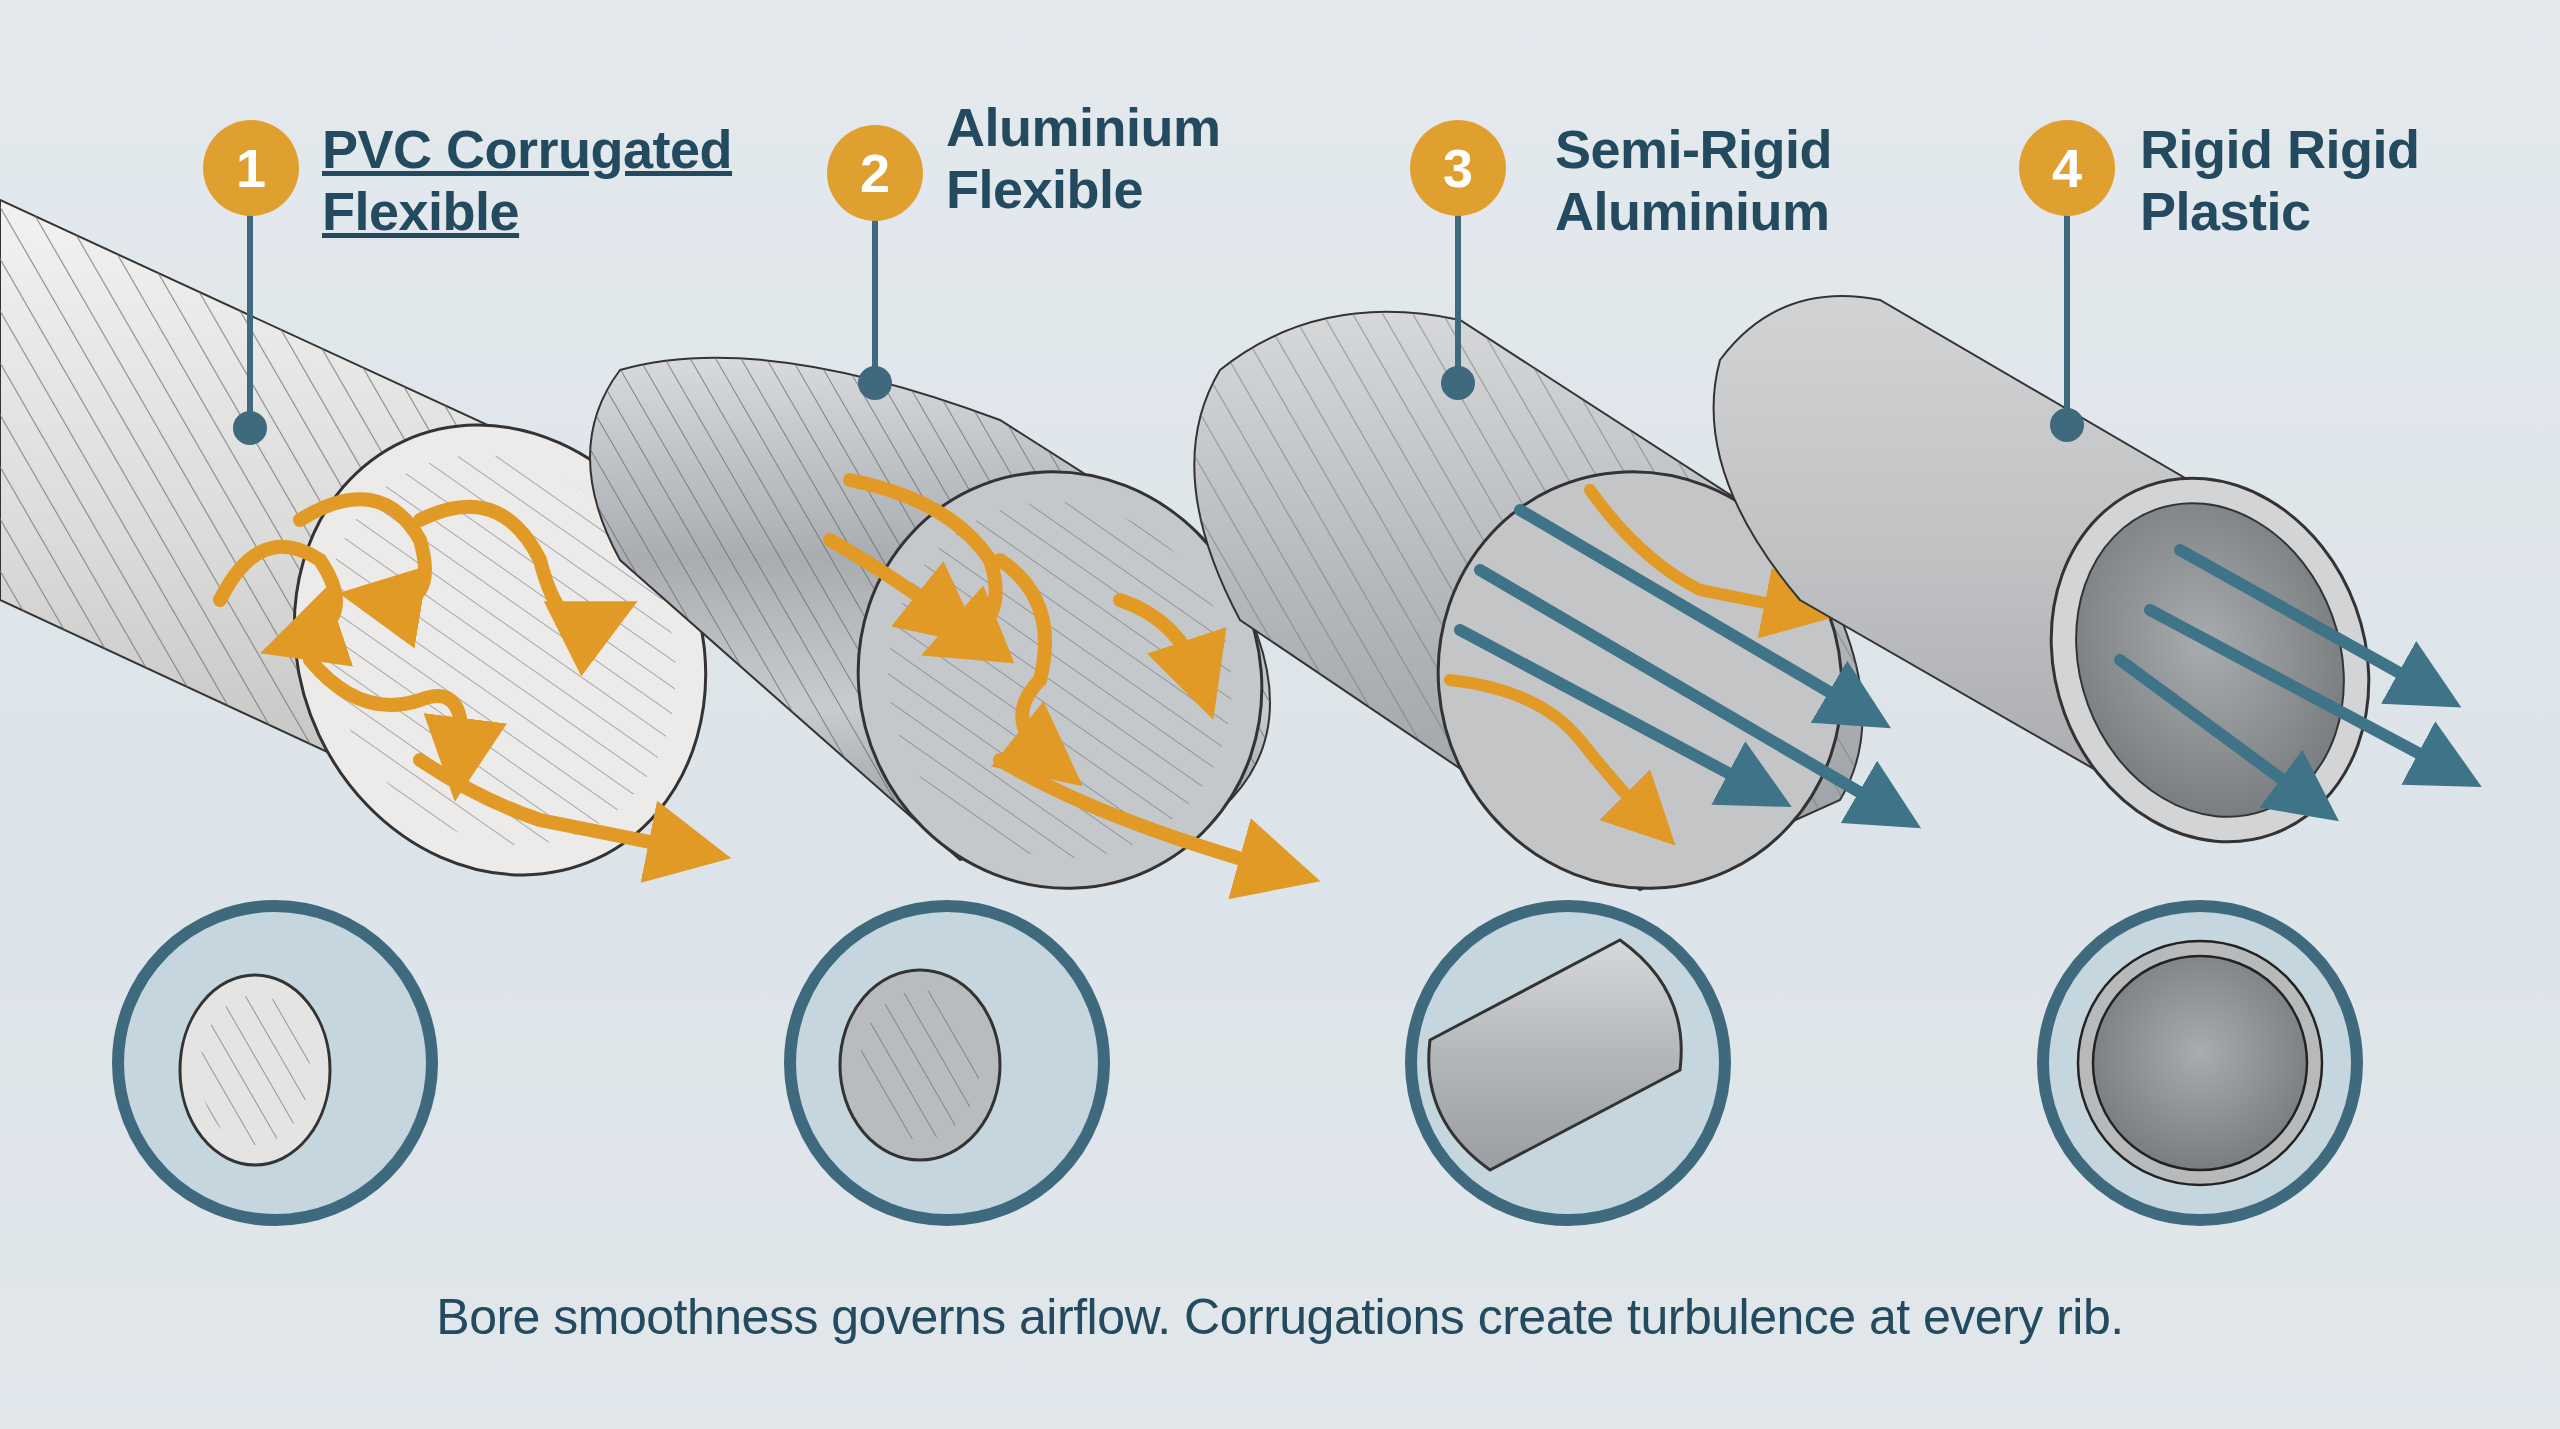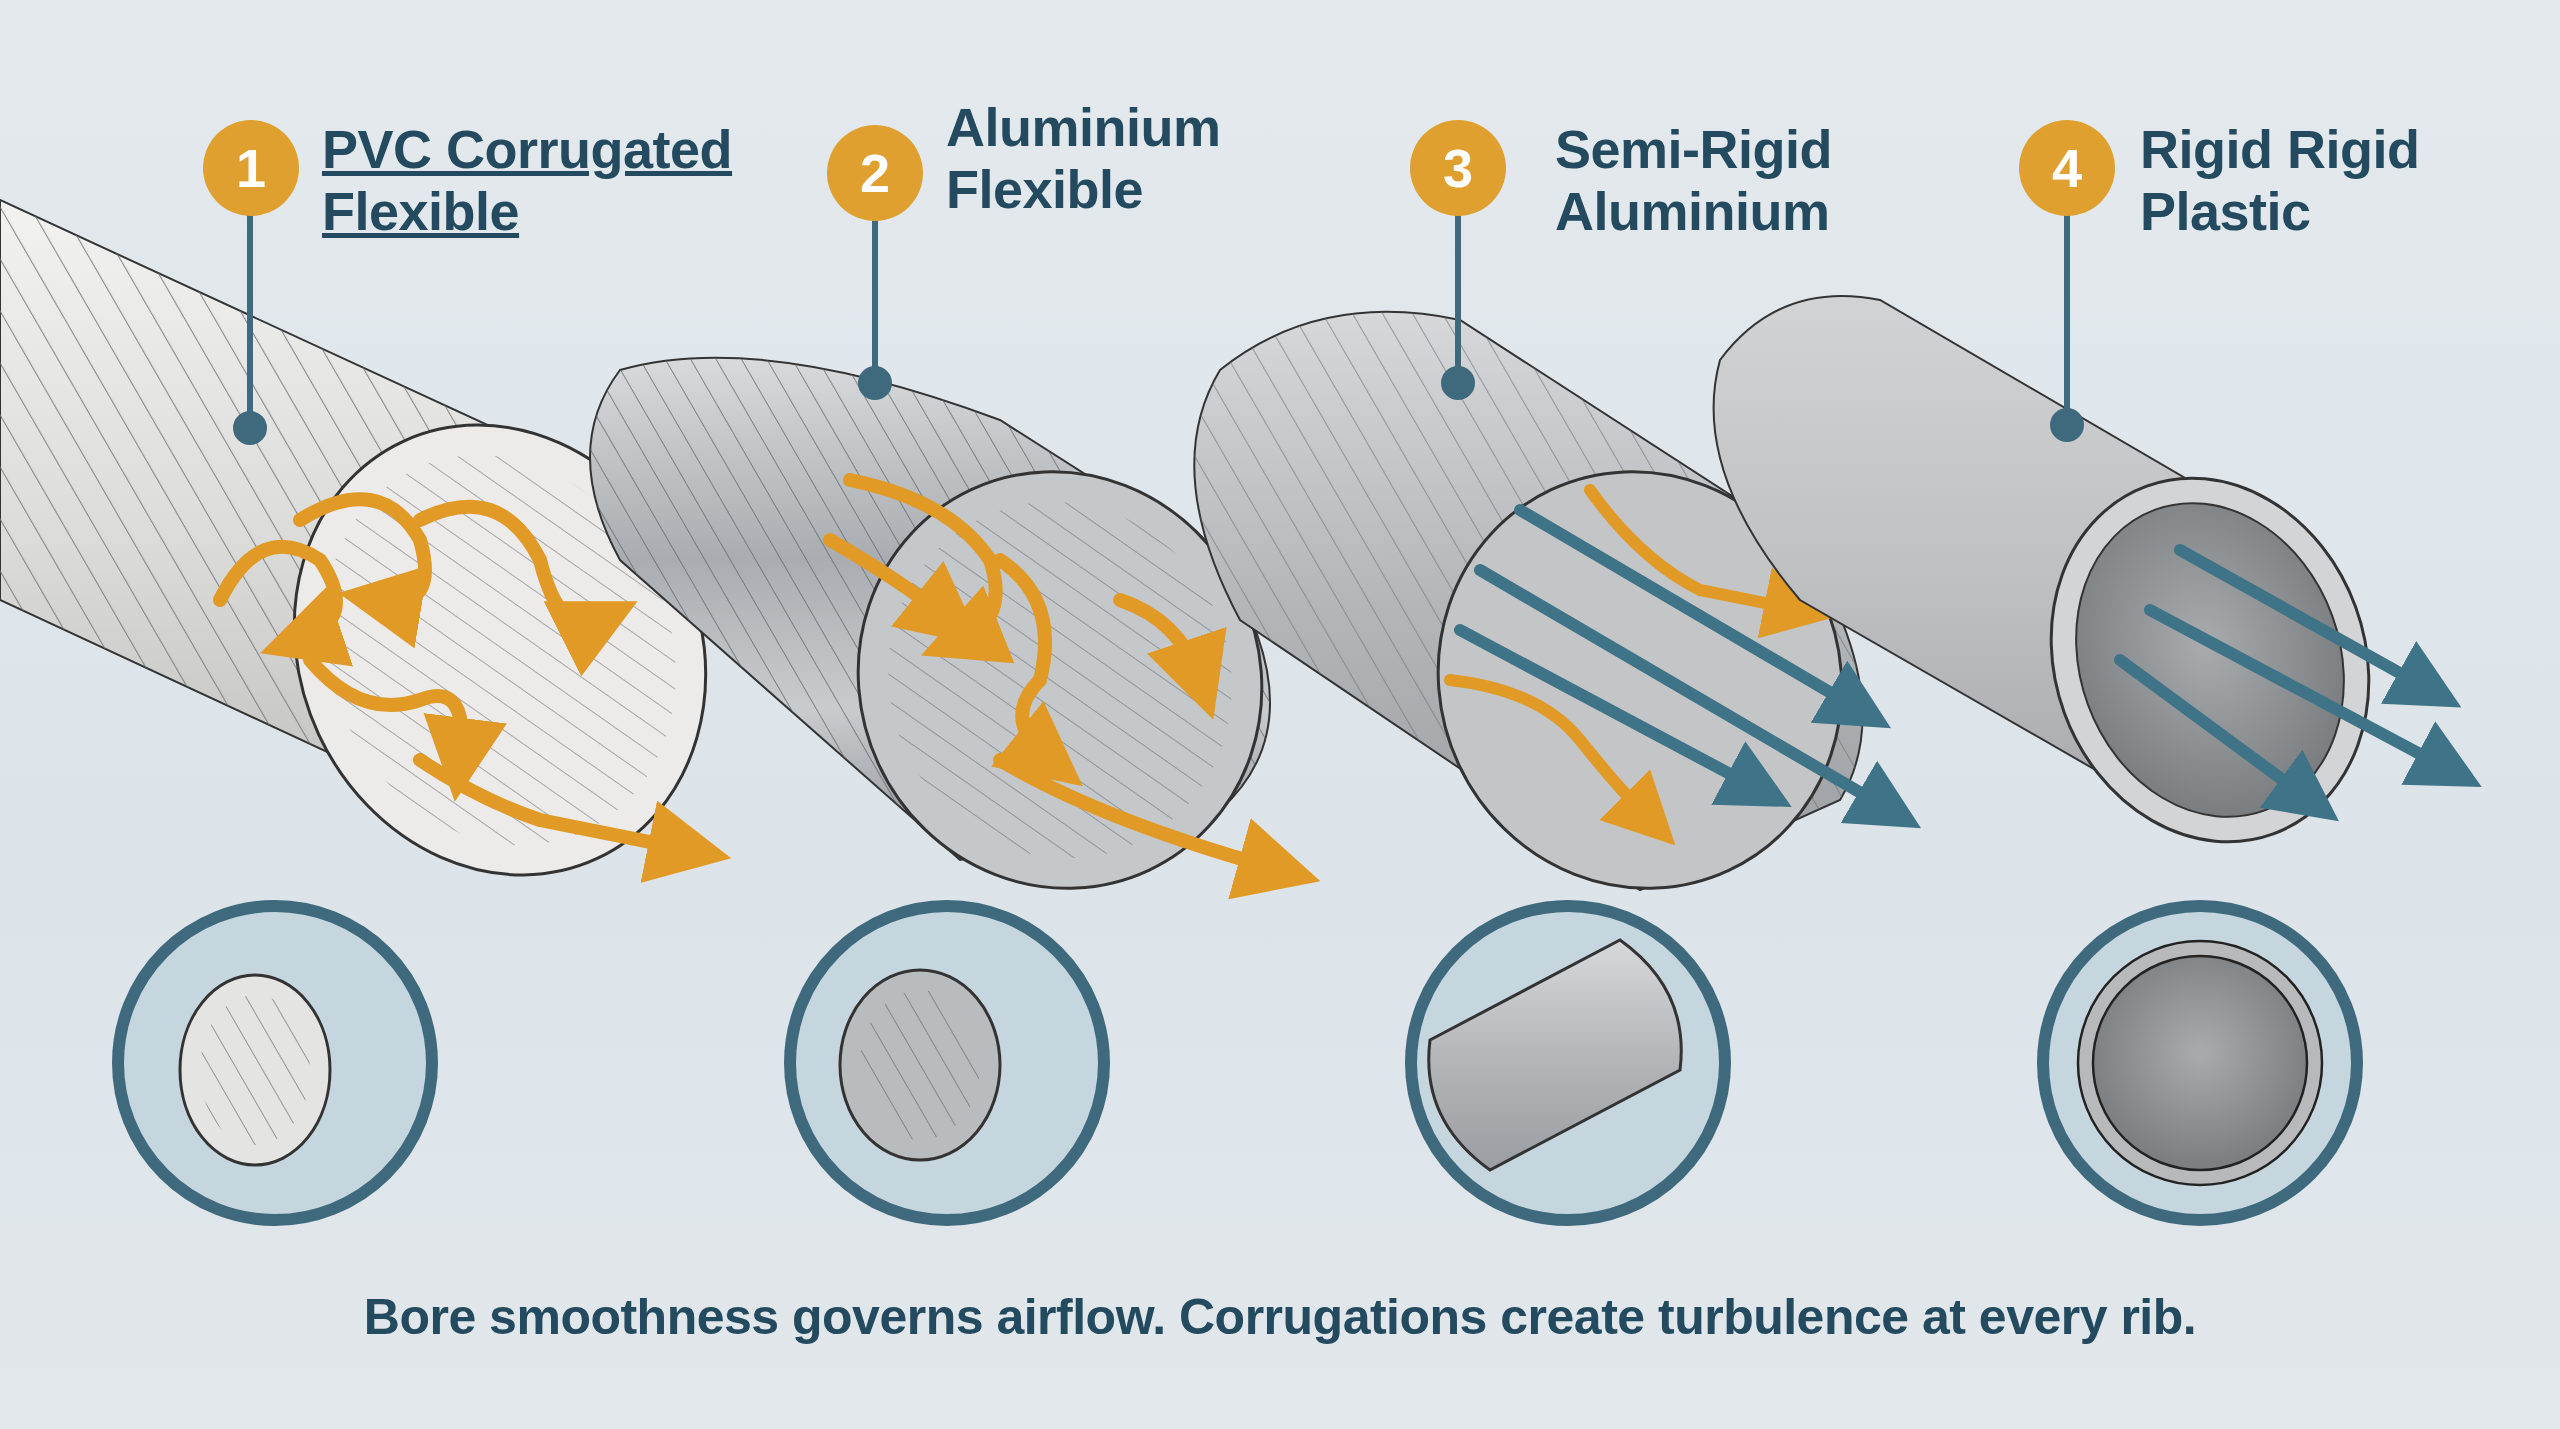--- a/index.html
+++ b/index.html
@@ -17,21 +17,21 @@
     font-family: "Liberation Sans", sans-serif;
   }
   .badge {
     position:absolute; width:96px; height:96px; border-radius:50%;
     background:#e0a030; color:#fff; font-weight:bold; font-size:54px;
     display:flex; align-items:center; justify-content:center;
     font-family: "Liberation Sans", sans-serif;
   }
   .caption {
     position:absolute; left:0; right:0; top:1288px; text-align:center;
-    color:#234a5e; font-weight:bold; font-size:50px; letter-spacing:-0.5px;
+    color:#234a5e; font-weight:normal; font-size:50px; letter-spacing:-0.5px;
     font-family: "Liberation Sans", sans-serif;
   }
 </style>
 </head>
 <body>
 
 <div class="stage">
 
 <svg class="art" width="2560" height="1429" viewBox="0 0 2560 1429">
   <defs>

